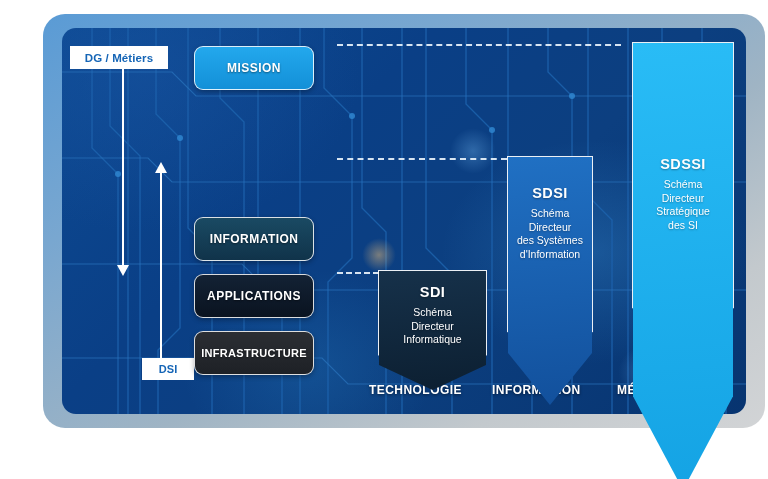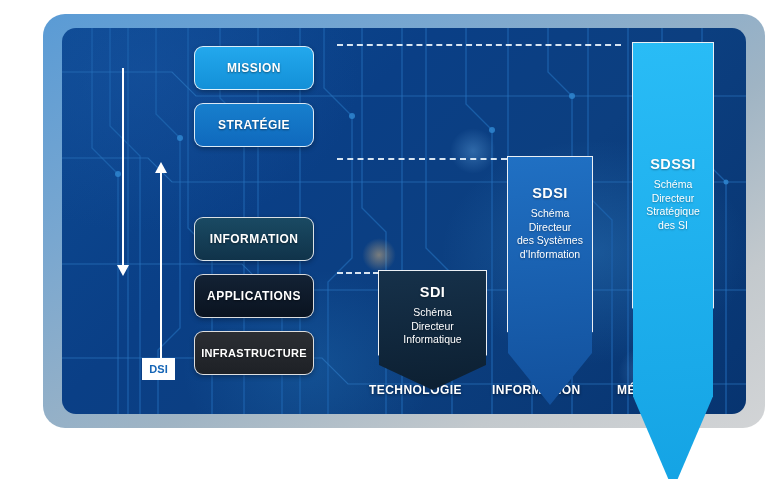--- a/index.html
+++ b/index.html
@@ -65,21 +65,21 @@
     color: #1565b6;
     font-size: 11.5px;
     font-weight: 600;
     display: flex;
     align-items: center;
     justify-content: center;
     white-space: nowrap;
     letter-spacing: .1px;
   }
   .chip-dg { left: 70px; top: 46px; width: 98px; height: 23px; }
-  .chip-dsi { left: 142px; top: 358px; width: 33px; height: 22px; font-size: 11px; }
+  .chip-dsi { left: 142px; top: 358px; width: 52px; height: 22px; font-size: 11px; }
 
   
   .arrow-line {
     position: absolute;
     background: #ffffff;
     width: 2px;
   }
   .arrow-head {
     position: absolute;
     width: 0; height: 0;
@@ -239,29 +239,29 @@
     <div class="bokeh" style="left:556px;top:318px;width:52px;height:52px;background:radial-gradient(circle,rgba(120,190,255,.26),rgba(120,190,255,0) 70%);"></div>
     <div class="bokeh" style="left:612px;top:40px;width:28px;height:28px;background:radial-gradient(circle,rgba(150,210,255,.30),rgba(150,210,255,0) 70%);"></div>
   </div>
 
   <div class="arrow-line" style="left:122px; top:68px; height:198px;"></div>
   <div class="arrow-head down" style="left:117px; top:265px;"></div>
 
   <div class="arrow-line" style="left:160px; top:173px; height:188px;"></div>
   <div class="arrow-head up" style="left:155px; top:162px;"></div>
 
+  <div class="chip chip-dg">
+    <span>DG / Métiers</span>
+  </div>
   <div class="chip chip-dsi">
     <span>DSI</span>
   </div>
 
   <div class="layer" style="top:46px; background:linear-gradient(180deg,#23a8ed 0%,#1390d8 100%);">
     <span>MISSION</span>
-  </div>
-  <div class="layer" style="top:103px; background:linear-gradient(180deg,#177fcd 0%,#0f69bd 100%);">
-    <span>STRATÉGIE</span>
   </div>
   <div class="layer" style="top:217px; background:linear-gradient(180deg,#1a4a63 0%,#10334a 100%);">
     <span>INFORMATION</span>
   </div>
   <div class="layer small" style="top:331px; background:linear-gradient(180deg,#2b2e33 0%,#1e2126 100%);">
     <span>INFRASTRUCTURE</span>
   </div>
   <div class="layer" style="top:274px; background:linear-gradient(180deg,#132235 0%,#0a1320 100%);">
     <span>APPLICATIONS</span>
   </div>
@@ -294,21 +294,21 @@
           <div>Schéma</div>
           <div>Directeur</div>
           <div>des Systèmes</div>
           <div>d'Information</div>
         </div>
       </div>
     </div>
   </div>
   <div class="banner-caption" style="left:492px; top:383px; width:116px;">INFORMATION</div>
 
-  <div class="banner" style="left:633px; top:43px; width:80px; height:334px;">
+  <div class="banner" style="left:633px; top:43px; width:100px; height:334px;">
     <div class="outline"></div>
     <div class="inner-wrap">
       <div class="body" style="background:linear-gradient(175deg,#29bcf6 0%,#14a3e4 100%); padding-top:113px;">
         <div class="banner-title">SDSSI</div>
         <div class="banner-sub">
           <div>Schéma</div>
           <div>Directeur</div>
           <div>Stratégique</div>
           <div>des SI</div>
         </div>

